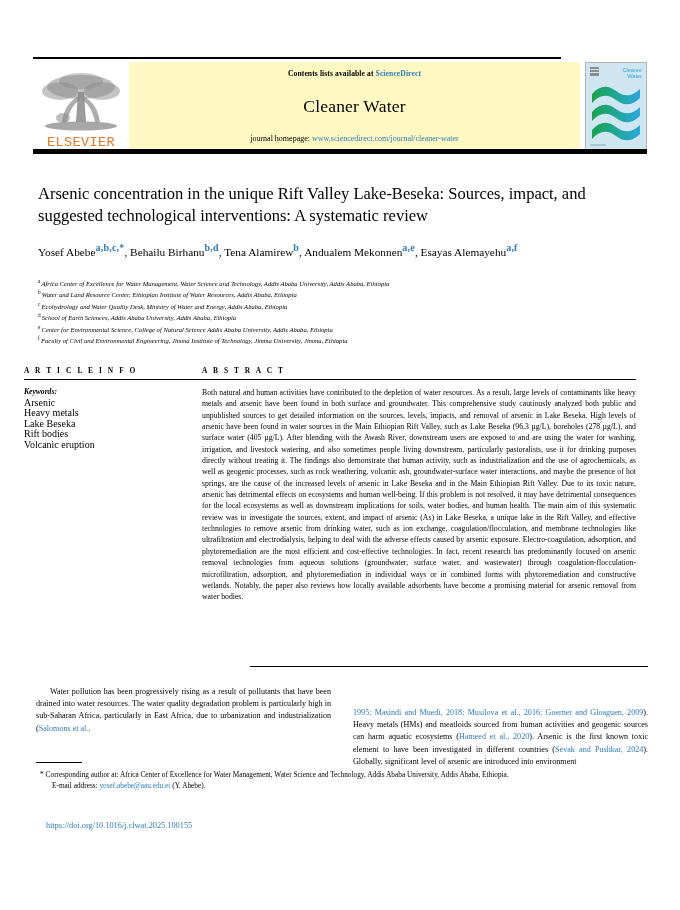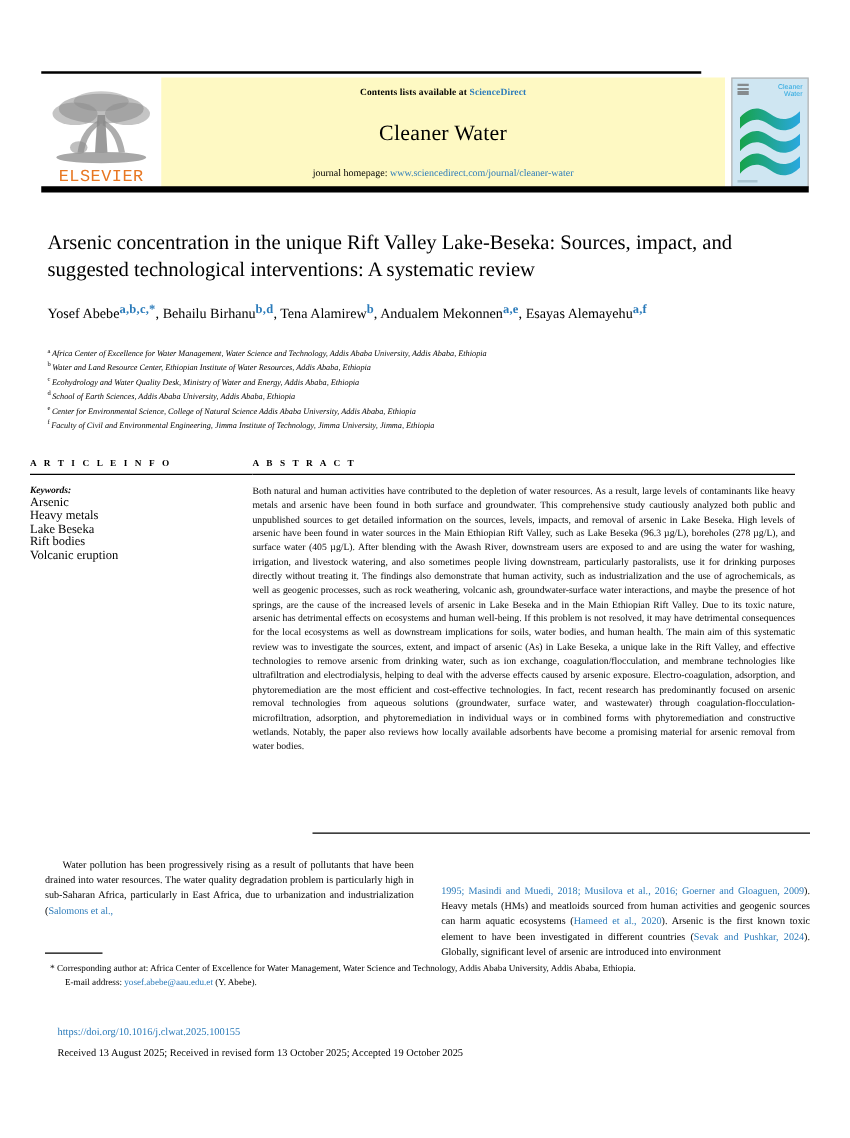--- a/index.html
+++ b/index.html
@@ -390,16 +390,15 @@
   </div>
 
   <div class="footnote">
     <div class="footnote-rule"></div>
     <div class="footnote-line"><span class="star">*</span><span> Corresponding author at: Africa Center of Excellence for Water Management, Water Science and Technology, Addis Ababa University, Addis Ababa, Ethiopia.</span></div>
     <div class="footnote-line" style="padding-left:16px;text-indent:0"><span class="fn-italic">E-mail address:</span> <span class="mail-link">yosef.abebe@aau.edu.et</span><span> (Y. Abebe).</span></div>
   </div>
 
   <div class="footer-block">
     <span class="doi-link">https://doi.org/10.1016/j.clwat.2025.100155</span>
-    <span class="received-line">Received 13 August 2025; Received in revised form 13 October 2025; Accepted 19 October 2025</span>
   </div>
 
 </div>
 
 </body></html>

